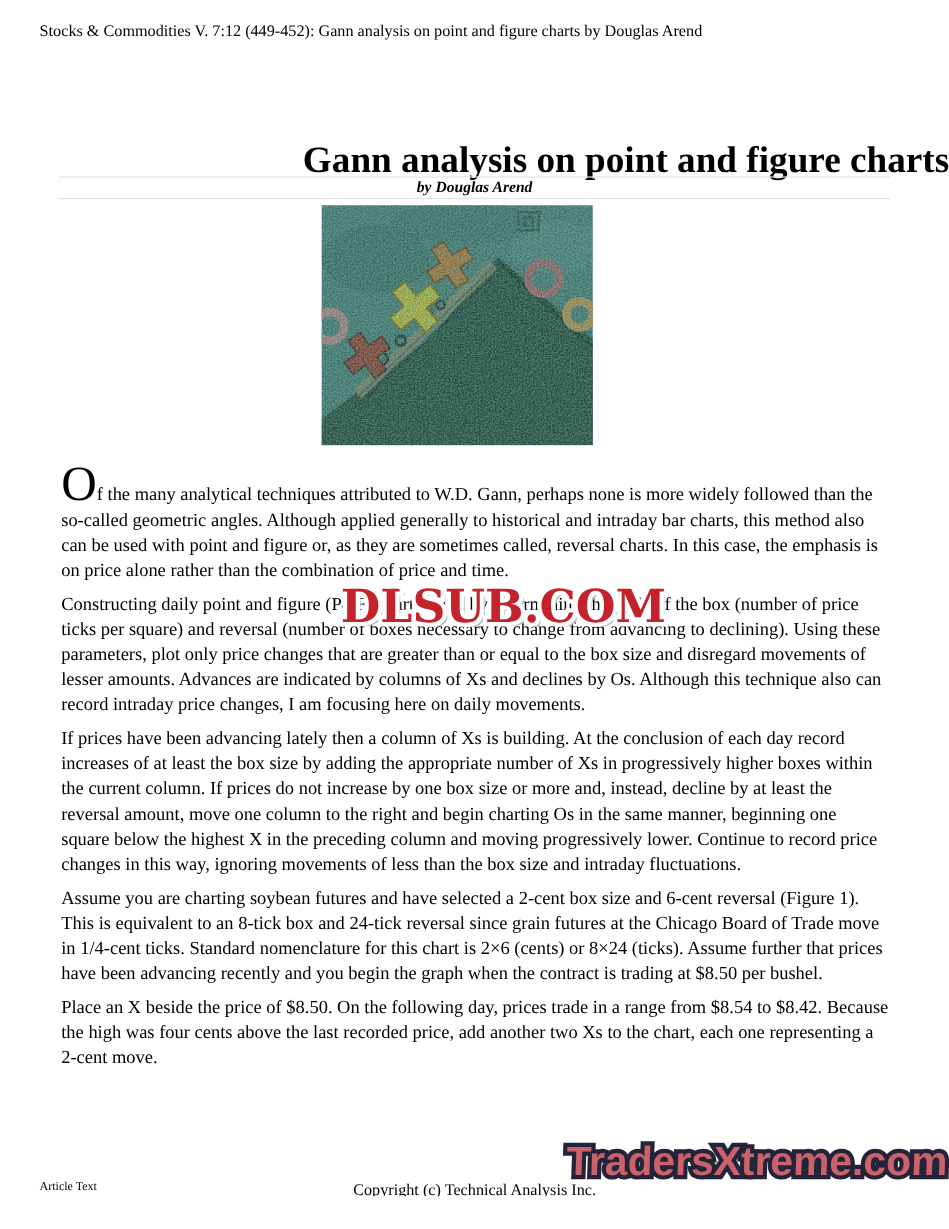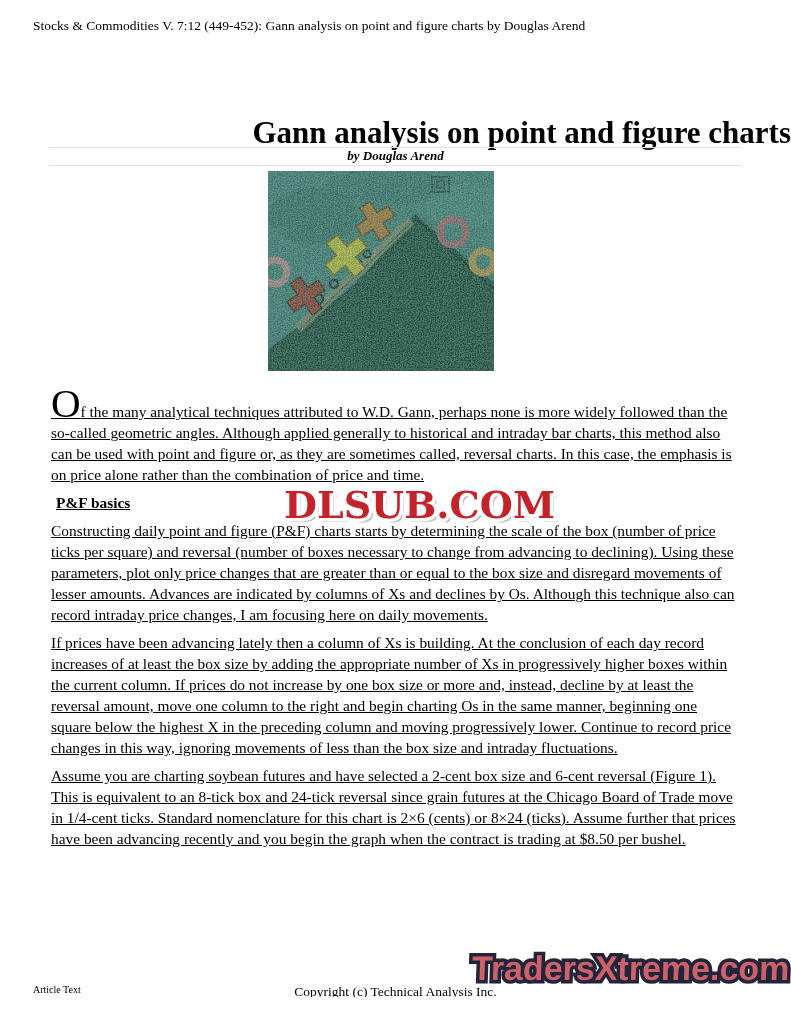--- a/index.html
+++ b/index.html
@@ -21,21 +21,21 @@
   .rule1{top:147px;} .rule2{top:165px;}
   .byline{position:absolute;top:148px;left:0;right:0;text-align:center;
           font-weight:bold;font-style:italic;font-size:13px;}
 
   
   .figure{position:absolute;left:268px;top:171px;width:226px;height:200px;}
   .figure svg{display:block;}
 
   
   .content{position:absolute;left:51px;top:388px;width:690px;
-           font-size:15.4px;line-height:21px;text-decoration:underline;}
+           font-size:15.4px;line-height:21px;}
   .content p{margin:0 0 7px 0;}
   .dropcap{font-size:41px;line-height:30px;}
   .section-heading{font-weight:bold;padding-left:5px;margin:2px 0 0 0;}
 
   
   .dlsub-wrap{position:absolute;top:486px;left:50%;transform:translateX(-50%);z-index:6;
               font-family:"DejaVu Serif",serif;font-weight:bold;font-size:38px;
               line-height:1;white-space:nowrap;margin-left:24px;}
   .dlsub-back{position:absolute;left:0;top:0;color:#ffffff;-webkit-text-stroke:7px #ffffff;
               text-shadow:4px 4px 0 #c2c2c2,-2px -2px 0 #ececec;}
@@ -112,24 +112,24 @@
     </svg>
   </div>
 
   <div class="dlsub-wrap">
     <span class="dlsub-back">DLSUB.COM</span>
     <span class="dlsub-front">DLSUB.COM</span>
   </div>
 
   <div class="content">
     <p><span class="dropcap">O</span><span>f the many analytical techniques attributed to W.D. Gann, perhaps none is more widely followed than the so-called geometric angles. Although applied generally to historical and intraday bar charts, this method also can be used with point and figure or, as they are sometimes called, reversal charts. In this case, the emphasis is on price alone rather than the combination of price and time.</span></p>
-    <p class="section-heading">P&amp;F basics</p>
     <p>Constructing daily point and figure (P&amp;F) charts starts by determining the scale of the box (number of price ticks per square) and reversal (number of boxes necessary to change from advancing to declining). Using these parameters, plot only price changes that are greater than or equal to the box size and disregard movements of lesser amounts. Advances are indicated by columns of Xs and declines by Os. Although this technique also can record intraday price changes, I am focusing here on daily movements.</p>
     <p>If prices have been advancing lately then a column of Xs is building. At the conclusion of each day record increases of at least the box size by adding the appropriate number of Xs in progressively higher boxes within the current column. If prices do not increase by one box size or more and, instead, decline by at least the reversal amount, move one column to the right and begin charting Os in the same manner, beginning one square below the highest X in the preceding column and moving progressively lower. Continue to record price changes in this way, ignoring movements of less than the box size and intraday fluctuations.</p>
     <p>Assume you are charting soybean futures and have selected a 2-cent box size and 6-cent reversal (Figure 1). This is equivalent to an 8-tick box and 24-tick reversal since grain futures at the Chicago Board of Trade move in 1/4-cent ticks. Standard nomenclature for this chart is 2×6 (cents) or 8×24 (ticks). Assume further that prices have been advancing recently and you begin the graph when the contract is trading at $8.50 per bushel.</p>
+    <p>Place an X beside the price of $8.50. On the following day, prices trade in a range from $8.54 to $8.42. Because the high was four cents above the last recorded price, add another two Xs to the chart, each one representing a 2-cent move.</p>
   </div>
 
   <div class="footer-left">Article Text</div>
   <div class="footer-center">Copyright (c) Technical Analysis Inc.</div>
   <div class="tx-wrap">
     <span class="tx-back">TradersXtreme.com</span>
     <span class="tx-front">TradersXtreme.com</span>
   </div>
 
 </div>

